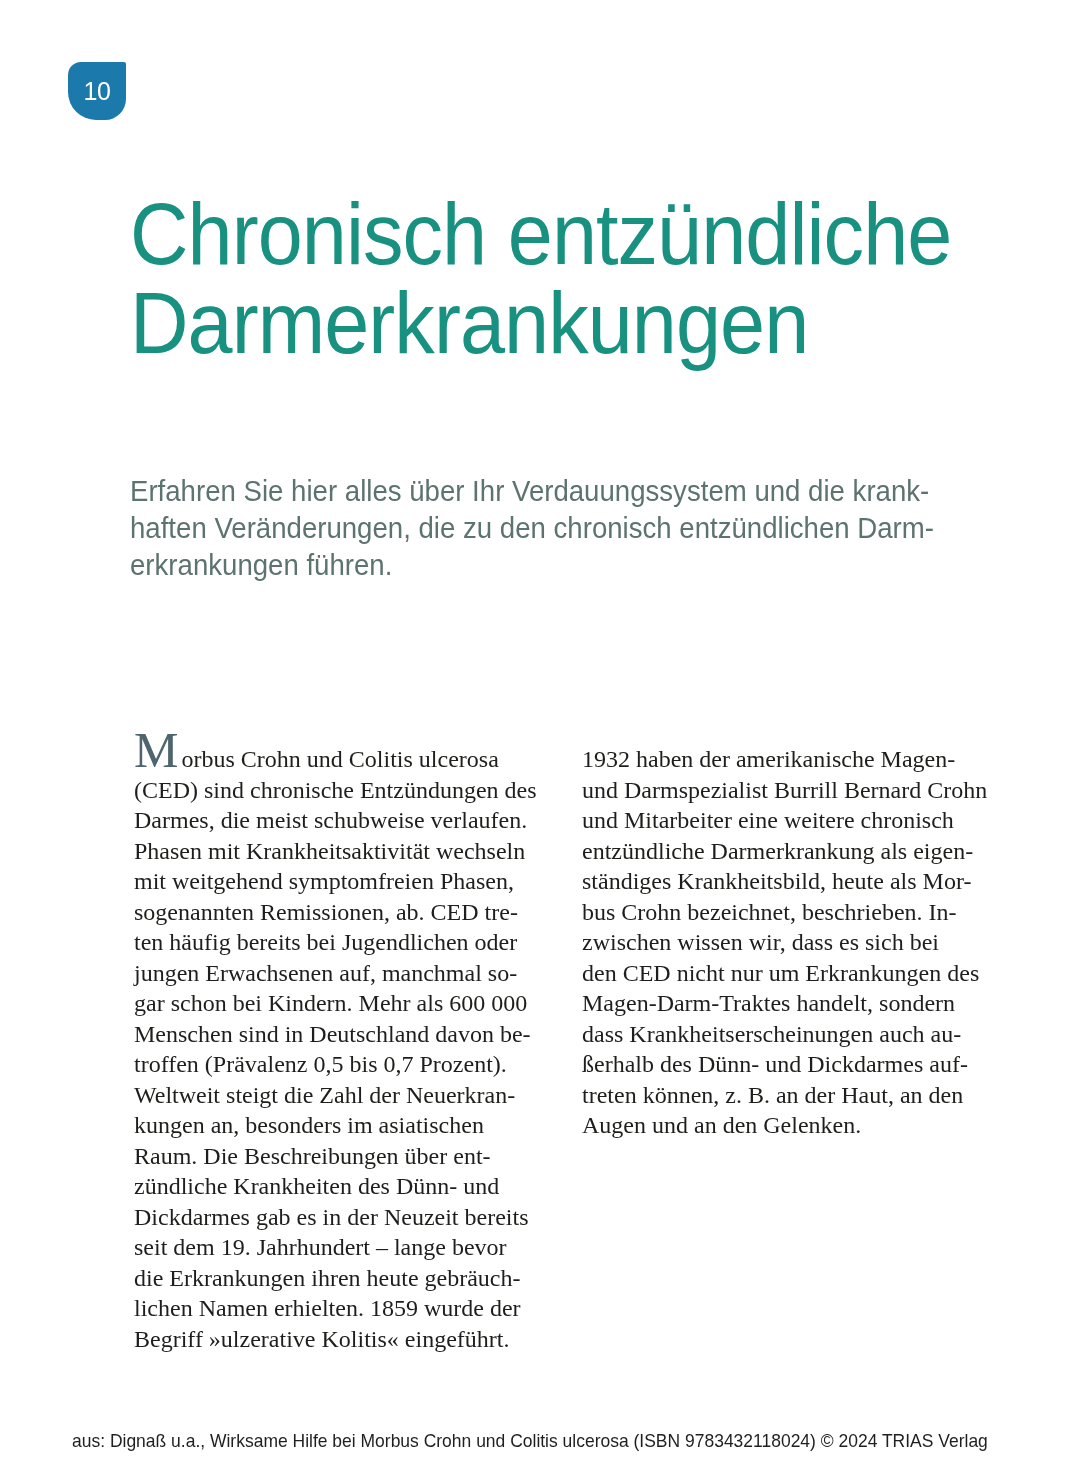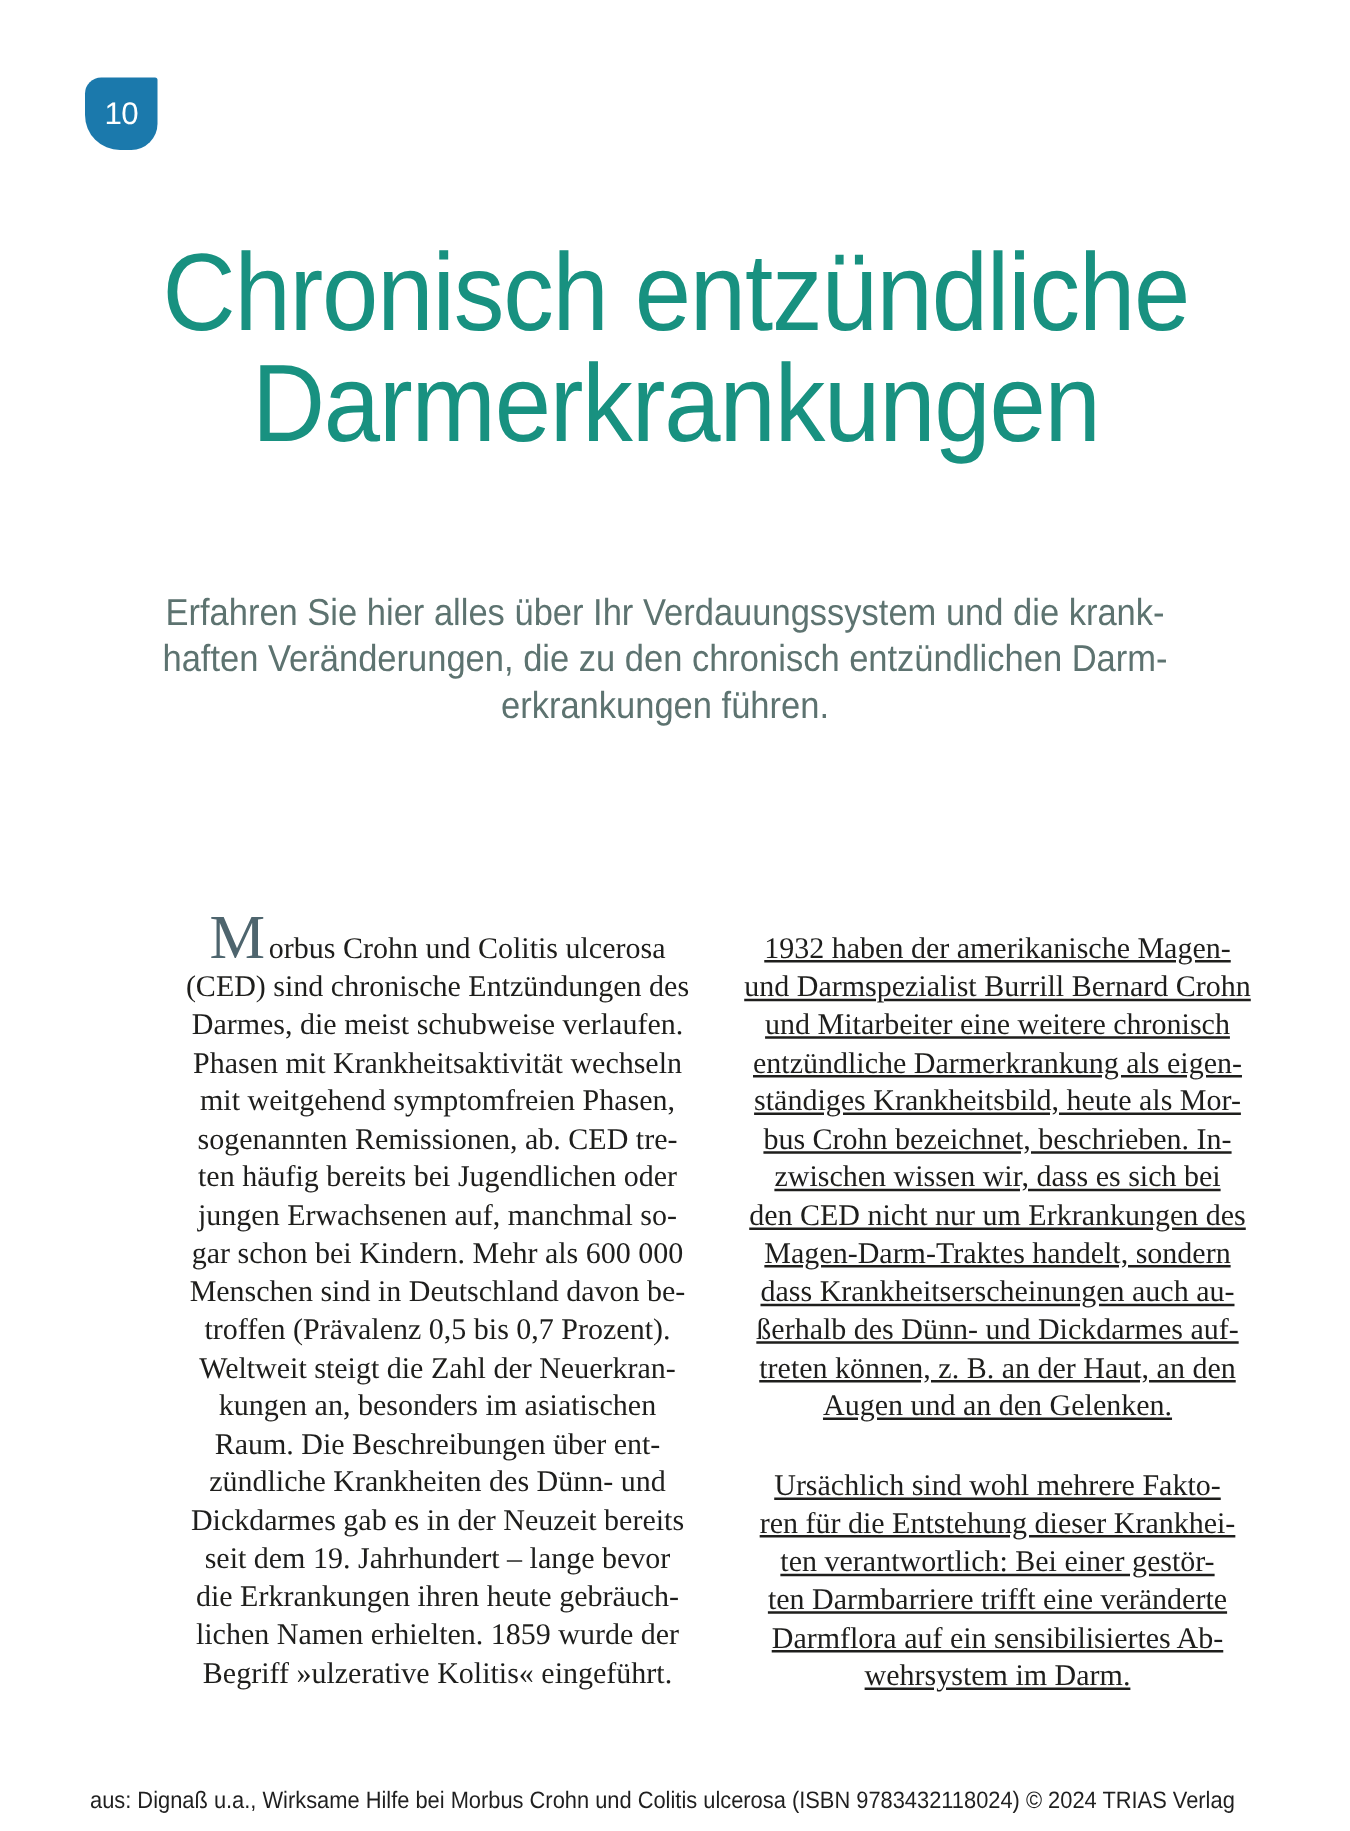--- a/index.html
+++ b/index.html
@@ -4,21 +4,20 @@
 <style>
   html, body { margin: 0; padding: 0; background: #ffffff; }
   .page {
     position: relative;
     width: 1080px;
     height: 1465px;
     background: #ffffff;
     overflow: hidden;
     font-family: "Liberation Serif", serif;
     color: var(--body-text, #1e1e1c);
-    text-align: center;
   }
   .badge {
     position: absolute;
     left: 68px; top: 62px;
     width: 58px; height: 58px;
     background: var(--badge-background, #1b79ac);
     border-radius: 13px 2px 21px 28px;
     display: flex; align-items: center; justify-content: center;
   }
   .badge span {
@@ -53,21 +52,21 @@
     line-height: 37px;
     color: var(--subtitle, #5d7370);
     white-space: pre;
   }
   .col {
     position: absolute;
     top: 740px;
     width: 440px;
   }
   .col-left  { left: 130px; }
-  .col-right { left: 578px; text-decoration: underline; }
+  .col-right { left: 578px; }
   .body-text {
     margin: 4px;
     font-family: "Liberation Serif", serif;
     font-size: 24px;
     line-height: 30.5px;
     color: var(--body-text, #1e1e1c);
     white-space: pre;
   }
   .para2 { margin-top: 33px; }
   .initial {
@@ -134,23 +133,17 @@
 entzündliche Darmerkrankung als eigen-
 ständiges Krankheitsbild, heute als Mor-
 bus Crohn bezeichnet, beschrieben. In-
 zwischen wissen wir, dass es sich bei
 den CED nicht nur um Erkrankungen des
 Magen-Darm-Traktes handelt, sondern
 dass Krankheitserscheinungen auch au-
 ßerhalb des Dünn- und Dickdarmes auf-
 treten können, z. B. an der Haut, an den
 Augen und an den Gelenken.</p>
-    <p class="body-text para2">Ursächlich sind wohl mehrere Fakto-
-ren für die Entstehung dieser Krankhei-
-ten verantwortlich: Bei einer gestör-
-ten Darmbarriere trifft eine veränderte
-Darmflora auf ein sensibilisiertes Ab-
-wehrsystem im Darm.</p>
   </div>
 
   <p class="footer condensed">aus: Dignaß u.a., Wirksame Hilfe bei Morbus Crohn und Colitis ulcerosa (ISBN 9783432118024) © 2024 TRIAS Verlag</p>
 
 </div>
 
 </body></html>

